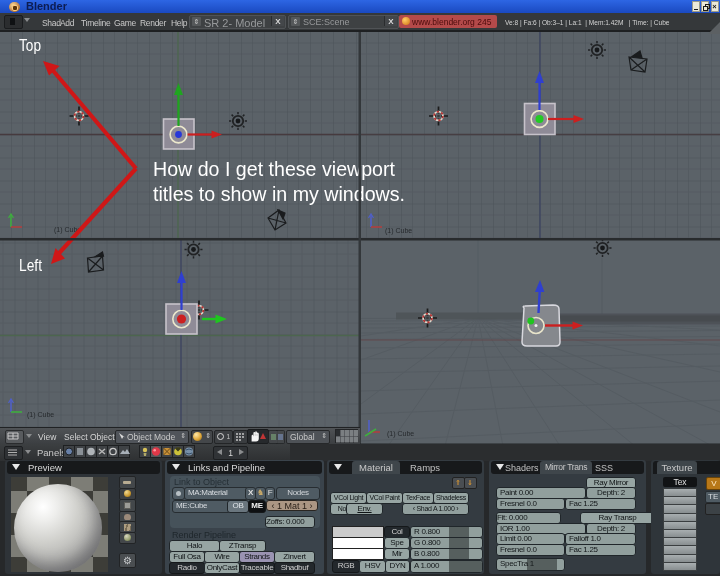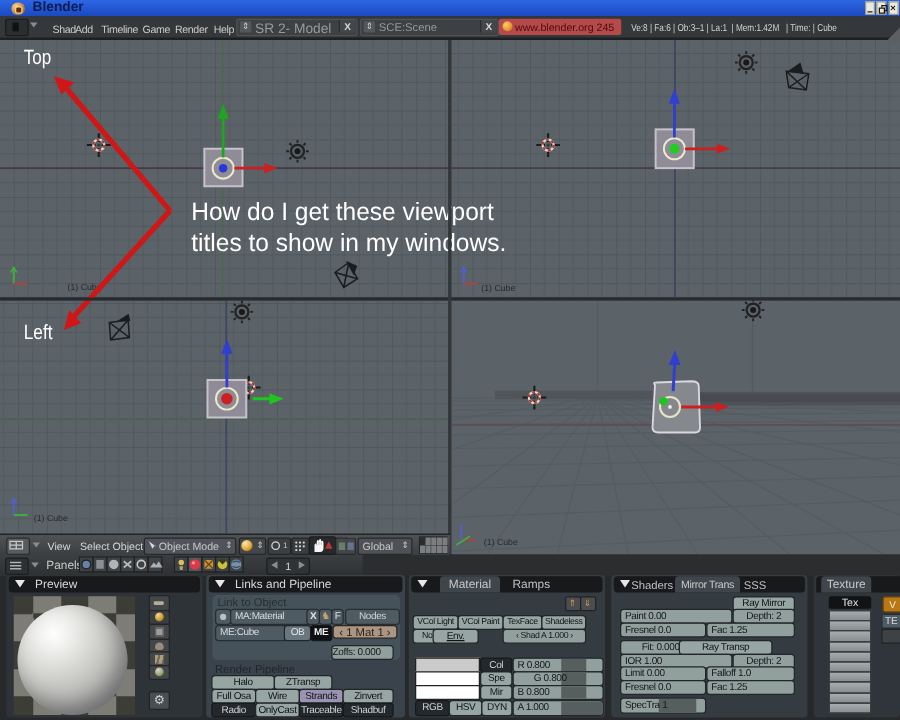--- a/index.html
+++ b/index.html
@@ -484,40 +484,40 @@
 <div class="btn" style="left:330px;top:503px;width:35px;height:10px;font-size:7px;">No Mist</div>
 <div class="btn" style="left:346px;top:503px;width:35px;height:10px;text-decoration:underline;">Env.</div>
 <div class="sld" style="left:402px;top:503px;width:65px;height:10px;text-align:center;font-size:7px;">‹  Shad A 1.000  ›</div>
 <div class="abs" style="left:332px;top:526px;width:50px;height:10px;background:#cbcbcb;border:1px solid #222;"></div>
 <div class="abs" style="left:332px;top:537px;width:50px;height:10px;background:#ffffff;border:1px solid #222;"></div>
 <div class="abs" style="left:332px;top:548px;width:50px;height:10px;background:#ffffff;border:1px solid #222;"></div>
 <div class="btnd" style="left:384px;top:526px;width:24px;height:10px;">Col</div>
 <div class="btn" style="left:384px;top:537px;width:24px;height:10px;">Spe</div>
 <div class="btn" style="left:384px;top:548px;width:24px;height:10px;">Mir</div>
 <div class="sld" style="left:410px;top:526px;width:71px;height:10px;"><span style="padding-left:3px;">R 0.800</span><div class="abs" style="left:38px;top:0;width:20px;height:10px;background:#565f5e;"></div></div>
-<div class="sld" style="left:410px;top:537px;width:71px;height:10px;"><span style="padding-left:16px;margin-top:48px;">G 0.800</span><div class="abs" style="left:38px;top:0;width:20px;height:10px;background:#565f5e;"></div></div>
+<div class="sld" style="left:410px;top:537px;width:71px;height:10px;"><span style="padding-left:3px;margin-top:48px;">G 0.800</span><div class="abs" style="left:38px;top:0;width:20px;height:10px;background:#565f5e;"></div></div>
 <div class="sld" style="left:410px;top:548px;width:71px;height:10px;"><span style="padding-left:3px;">B 0.800</span><div class="abs" style="left:38px;top:0;width:20px;height:10px;background:#565f5e;"></div></div>
 <div class="btnd" style="left:332px;top:560px;width:26px;height:11px;">RGB</div>
 <div class="btn" style="left:359px;top:560px;width:25px;height:11px;">HSV</div>
 <div class="btn" style="left:385px;top:560px;width:23px;height:11px;">DYN</div>
 <div class="sld" style="left:410px;top:560px;width:71px;height:11px;"><span style="padding-left:3px;">A 1.000</span><div class="abs" style="left:38px;top:0;width:33px;height:11px;background:#565f5e;"></div></div>
 
 <div class="panel" style="left:489px;top:460px;width:157px;height:114px;background:#343b41;"></div>
 <div class="abs" style="left:491px;top:461px;width:153px;height:13px;background:#17191b;border-radius:3px;"></div>
 <div class="parrow" style="left:496px;top:464px;"></div>
 <div class="abs" style="left:505px;top:462.5px;font-size:9px;color:#c0c0c0;">Shaders</div>
 <div class="abs" style="left:540px;top:461px;width:52px;height:13px;background:#3f464b;border-radius:3px 3px 0 0;text-align:center;font-size:8.5px;color:#c8c8c8;line-height:13px;overflow:hidden;letter-spacing:-0.3px;">Mirror Trans</div>
 <div class="abs" style="left:595px;top:462.5px;font-size:9px;color:#c0c0c0;">SSS</div>
 <div class="btn" style="left:586px;top:477px;width:48px;height:10px;">Ray Mirror</div>
 <div class="sld" style="left:496px;top:487px;width:88px;height:10px;"><span style="padding-left:3px;">Paint 0.00</span></div>
 <div class="sld" style="left:586px;top:487px;width:48px;height:10px;text-align:center;">Depth: 2</div>
 <div class="sld" style="left:496px;top:497.5px;width:67px;height:10px;"><span style="padding-left:3px;">Fresnel 0.0</span></div>
 <div class="sld" style="left:565px;top:497.5px;width:69px;height:10px;"><span style="padding-left:3px;">Fac 1.25</span></div>
-<div class="sld" style="left:496px;top:512px;width:63px;height:10px;text-align:center;">Fit: 0.000</div>
-<div class="btn" style="left:543px;top:512px;width:73px;height:10px;">Ray Transp</div>
+<div class="sld" style="left:496px;top:512px;width:63px;height:10px;">Fit: 0.000</div>
+<div class="btn" style="left:580px;top:512px;width:73px;height:10px;">Ray Transp</div>
 <div class="sld" style="left:496px;top:522.5px;width:88px;height:10px;"><span style="padding-left:3px;">IOR 1.00</span></div>
 <div class="sld" style="left:586px;top:522.5px;width:48px;height:10px;text-align:center;">Depth: 2</div>
 <div class="sld" style="left:496px;top:533px;width:67px;height:10px;"><span style="padding-left:3px;">Limit 0.00</span></div>
 <div class="sld" style="left:565px;top:533px;width:69px;height:10px;"><span style="padding-left:3px;">Falloff 1.0</span></div>
 <div class="sld" style="left:496px;top:543.5px;width:67px;height:10px;"><span style="padding-left:3px;">Fresnel 0.0</span></div>
 <div class="sld" style="left:565px;top:543.5px;width:69px;height:10px;"><span style="padding-left:3px;">Fac 1.25</span></div>
 <div class="sld" style="left:496px;top:558px;width:67px;height:11px;"><span style="padding-left:3px;">SpecTra 1</span><div class="abs" style="left:30px;top:0;width:30px;height:11px;background:#565f5e;"></div></div>
 
 <div class="panel" style="left:651px;top:460px;width:69px;height:114px;background:#2f353a;"></div>
 <div class="abs" style="left:653px;top:461px;width:67px;height:13px;background:#17191b;border-radius:3px 0 0 0;"></div>

